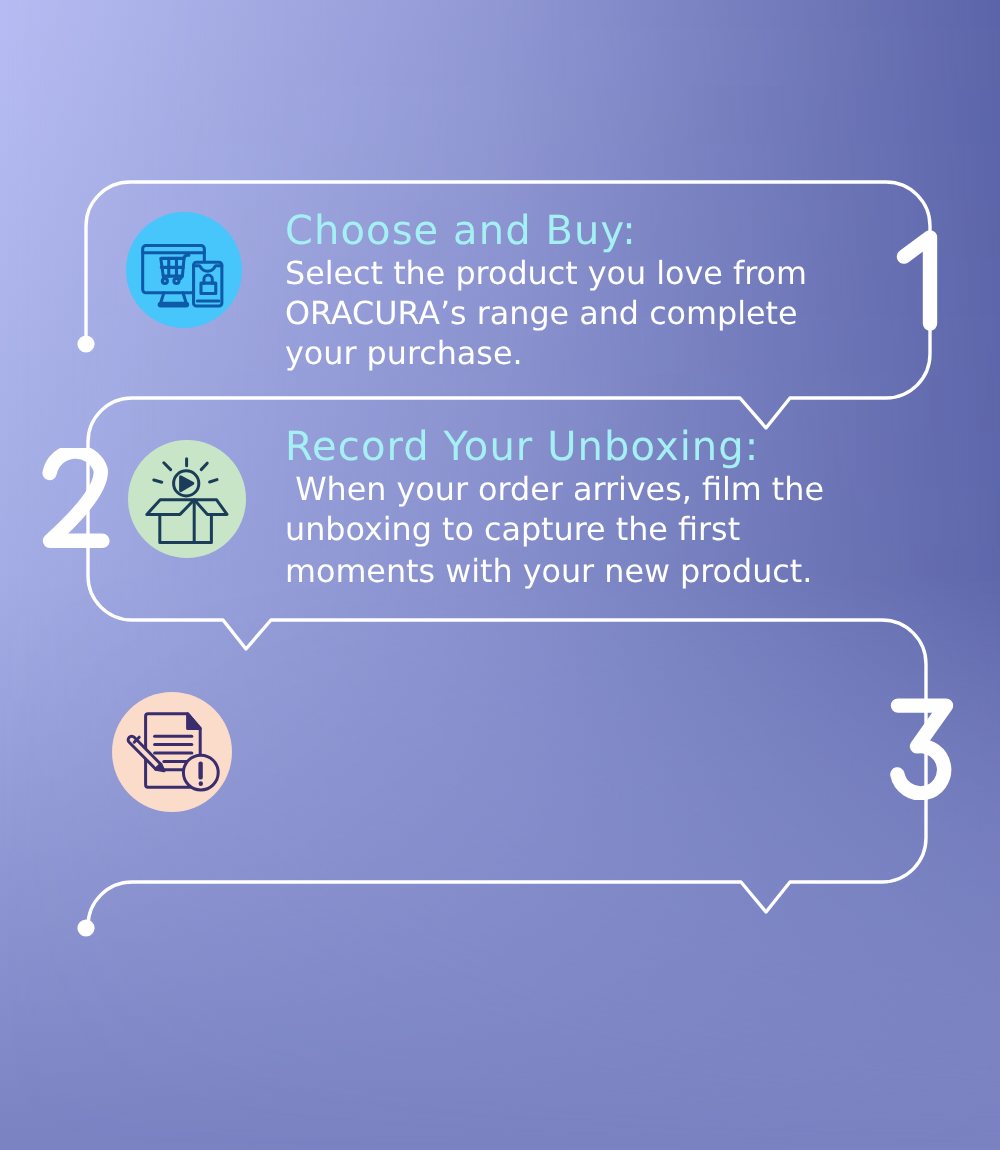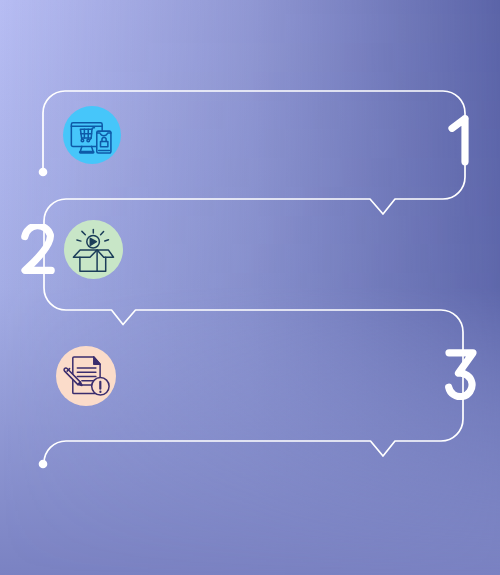--- a/index.html
+++ b/index.html
@@ -50,20 +50,24 @@
         <circle cx="19.1" cy="33.9" r="1.25"></circle>
         <circle cx="24.8" cy="33.9" r="1.25"></circle>
         <path d="M34.6 24.7 H45.7 a1.4 1.4 0 0 1 1.4 1.4 V44.8 a1.4 1.4 0 0 1 -1.4 1.4 H34.6 a1.4 1.4 0 0 1 -1.4 -1.4 V26.1 a1.4 1.4 0 0 1 1.4 -1.4 Z" fill="#46c6fa"></path>
         <path d="M33.2 26.45 H36.0 a0.5 0.5 0 0 1 0.45 0.32 a4.0 4.0 0 0 0 7.3 0 a0.5 0.5 0 0 1 0.45 -0.32 H47.1"></path>
         <path d="M36.85 34.95 H44.1 V40.0 H36.85 Z"></path>
         <path d="M38.3 34.95 V33.0 a2.05 2.05 0 1 1 4.1 0 v1.95"></path>
         <path d="M35.1 43.7 H45.6"></path>
       </g>
     </svg>
   </div>
+  <div class="blk" style="left:142.5px;top:103.5px;width:290px;">
+    <p class="hd">Choose and Buy:</p>
+    <p class="bd">Select the product you love from ORACURA’s range and complete your purchase.</p>
+  </div>
   <svg class="num" style="left:448px;top:114.7px;" width="21" height="51" viewBox="0 0 21 51">
     <title>1</title>
     <g fill="none" stroke="#ffffff" stroke-width="7.2" stroke-linecap="round" stroke-linejoin="round">
       <path d="M17 3.7 V46.8 M17 3.7 L4 13.3"></path>
     </g>
   </svg>
 
   <div class="icon-circ" style="left:63.5px;top:219.5px;width:59px;height:59px;background:#c8e6c7;">
     <svg width="59" height="59" viewBox="0 0 59 59">
       <g fill="none" stroke="#1b3d59" stroke-width="1.5" stroke-linecap="round" stroke-linejoin="round">
@@ -73,20 +77,24 @@
         <path d="M33.1 30.0 V51.3"></path>
         <circle cx="29.1" cy="21.7" r="6.3"></circle>
         <path d="M26.3 18.4 L32.4 21.7 L26.3 25.3 Z" fill="#1b3d59"></path>
         <path d="M29.3 9.4 V12.9"></path>
         <path d="M17.9 11.4 L21.3 14.8"></path>
         <path d="M39.6 11.6 L36.6 14.8"></path>
         <path d="M12.9 20.0 L16.9 21.1"></path>
         <path d="M44.5 19.8 L40.8 21.0"></path>
       </g>
     </svg>
+  </div>
+  <div class="blk" style="left:142.5px;top:212px;width:290px;">
+    <p class="hd">Record Your Unboxing:</p>
+    <p class="bd"> When your order arrives, film the unboxing to capture the first moments with your new product.</p>
   </div>
   <svg class="num" style="left:20.8px;top:223.8px;" width="34" height="51" viewBox="0 0 34 51">
     <title>2</title>
     <g fill="none" stroke="#ffffff" stroke-width="7.2" stroke-linecap="round" stroke-linejoin="round">
       <path d="M3.8 12.5 A 13.2 13.2 0 0 1 29.3 10.8 Q 31 22 4 46.4 L 30.2 46.4"></path>
     </g>
   </svg>
 
   <div class="icon-circ" style="left:55.8px;top:345.6px;width:60px;height:60px;background:#fbdcca;">
     <svg width="60" height="60" viewBox="0 0 60 60">

